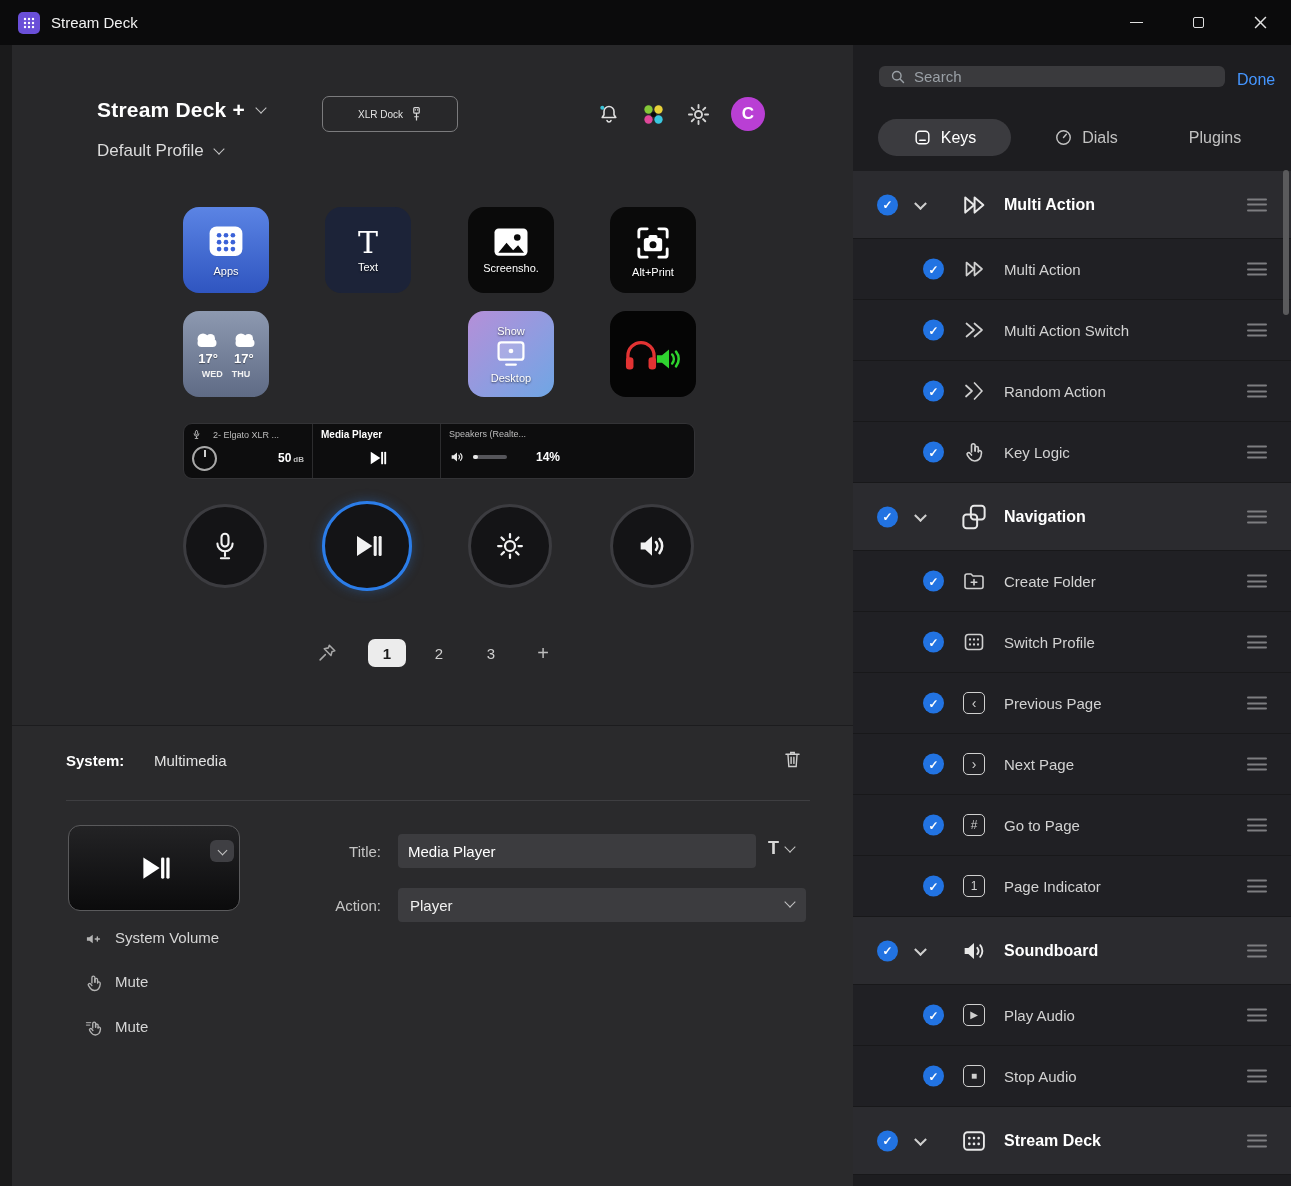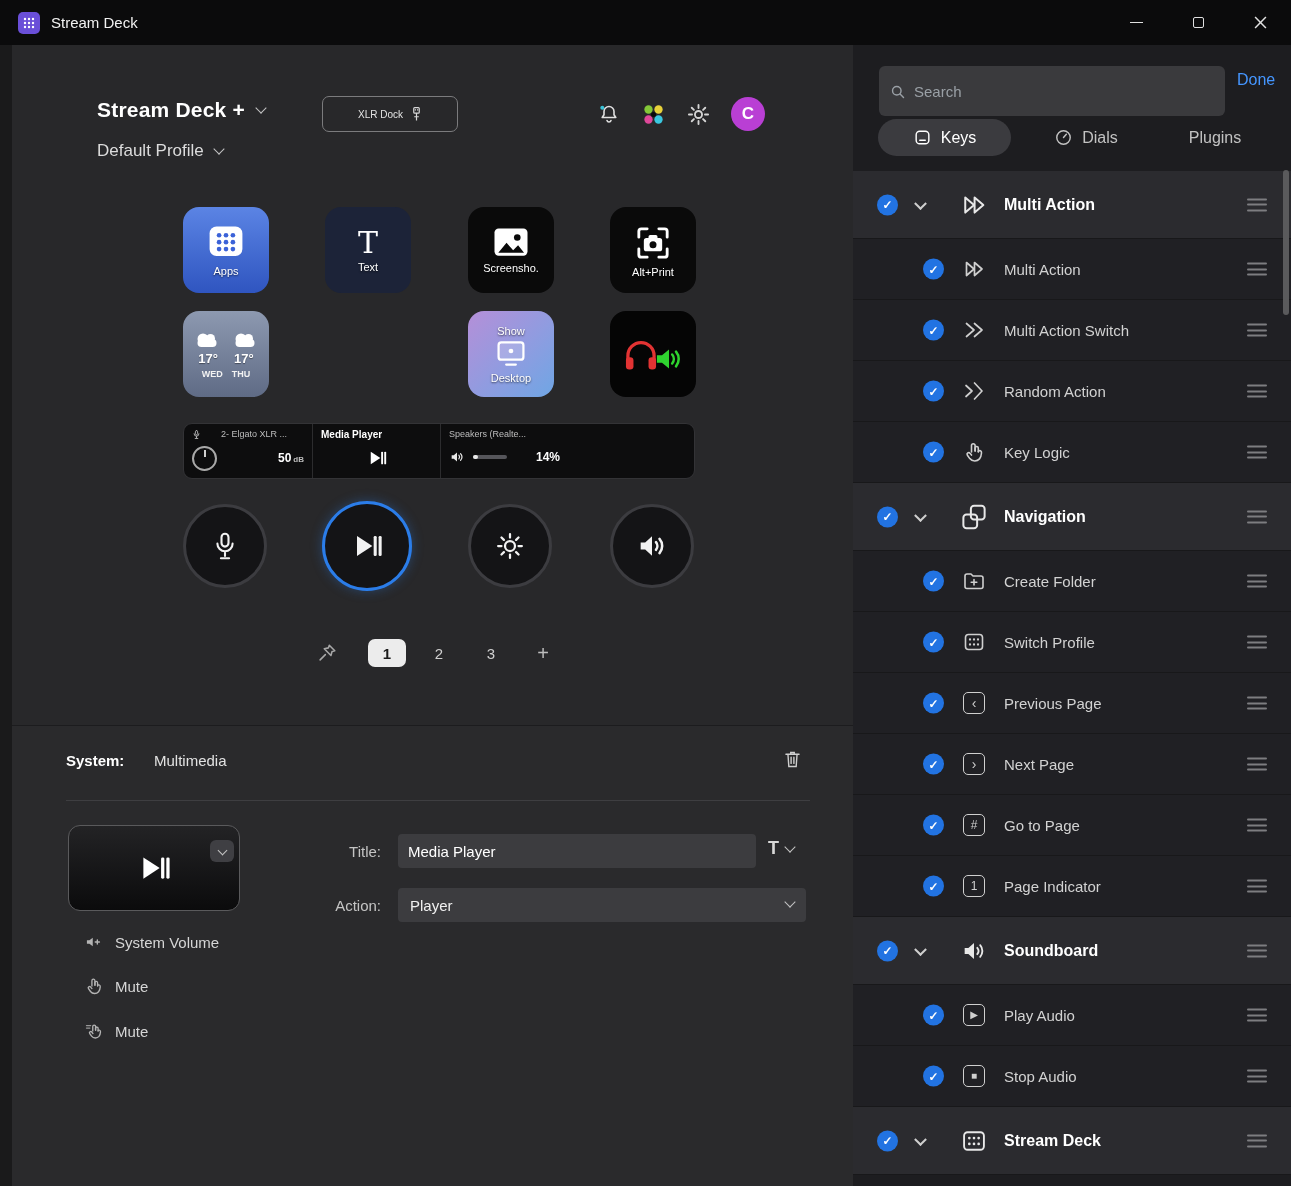--- a/index.html
+++ b/index.html
@@ -32,21 +32,21 @@
 .klabel{font-size:11px;font-weight:normal;color:#fff;text-shadow:0 1px 2px rgba(0,0,0,.65)}
 .kglyph{font-family:"DejaVu Serif",serif;font-size:30px;color:#fff;line-height:1}
 .wrow{display:flex;gap:12px;align-items:center}
 .wtemps{display:flex;gap:16px;font-size:13px;font-weight:bold;color:#fff;text-shadow:0 1px 1px rgba(0,0,0,.4)}
 .wdays{display:flex;gap:9px;font-size:9px;font-weight:bold;color:#f2f2f2}
 .key.rel{display:block;position:absolute}
 
 .strip{position:absolute;left:171px;top:378px;width:512px;height:56px;background:#0d0d0e;border:1px solid #333336;border-radius:9px;display:flex;overflow:hidden}
 .seg{width:128px;height:100%;padding:5px 8px 4px;cursor:pointer}
 .seg+.seg{border-left:1px solid #2c2c2e}
-.seghead{display:flex;gap:20px;font-size:9px;color:#bdbdbd;white-space:nowrap}
+.seghead{display:flex;align-items:center;gap:12px;font-size:9px;color:#bdbdbd;white-space:nowrap}
 .seghead span{overflow:hidden;text-overflow:ellipsis;max-width:104px;white-space:nowrap}
 .seghead.bhead{color:#fff;font-weight:bold;font-size:10px}
 .segbody{display:flex;align-items:center;margin-top:4px;gap:8px;height:28px}
 .segval{font-size:12px;font-weight:bold;color:#fff;margin-left:auto;display:flex;align-items:baseline;gap:2px}
 .segval i{font-style:normal;font-size:8px;color:#bdbdbd}
 .knob{width:25px;height:25px;border-radius:50%;border:2px solid #a8a8a8;position:relative;flex:none}
 .knob::after{content:"";position:absolute;left:50%;top:2px;width:2px;height:7px;background:#cfcfcf;transform:translateX(-50%)}
 .slider{width:52px;height:4px;background:#55555a;border-radius:2px;position:relative;flex:none}
 .slider i{position:absolute;left:0;top:0;height:100%;background:#e8e8e8;border-radius:2px;display:block}
 
@@ -64,24 +64,24 @@
 .trash{position:absolute;left:770px;top:22px;color:#cfcfcf;cursor:pointer}
 .pdivider{position:absolute;left:54px;top:74px;width:744px;height:1px;background:#3e3e41}
 .preview{position:absolute;left:56px;top:99px;width:172px;height:86px;border:1px solid #5a5a5c;border-radius:12px;background:linear-gradient(180deg,#232325,#0b0b0c);display:flex;align-items:center;justify-content:center;color:#fff;cursor:pointer}
 .pvchev{position:absolute;right:5px;top:14px;width:24px;height:22px;background:#3f3f43;border-radius:6px;display:flex;align-items:center;justify-content:center;cursor:pointer}
 .pvchev .cv{width:7px;height:7px;margin-top:-2px}
 .flabel{position:absolute;left:280px;width:89px;text-align:right;font-size:15px;color:#c4c4c4}
 .tinput{position:absolute;left:386px;top:108px;width:358px;height:34px;background:#3c3c3f;border:none;border-radius:4px;color:#fff;font-size:15px;padding:0 10px;outline:none}
 .fontbtn{position:absolute;left:756px;top:112px;display:flex;align-items:center;gap:7px;color:#d8d8d8;font-size:18px;cursor:pointer}
 .aselect{position:absolute;left:386px;top:162px;width:408px;height:34px;background:#3c3c3f;border-radius:4px;display:flex;align-items:center;padding:0 12px;font-size:15px;color:#f0f0f0;cursor:pointer}
 .aselect .cv{margin-left:auto;margin-top:-6px}
-.opt{position:absolute;left:72px;display:flex;align-items:center;gap:11px;font-size:15px;color:#d6d6d6;cursor:pointer;height:26px}
+.opt{position:absolute;left:72px;display:flex;align-items:flex-start;gap:11px;font-size:15px;color:#d6d6d6;cursor:pointer;height:26px}
 .opt svg{color:#b4b4b4;flex:none}
 
-.search{position:absolute;left:26px;top:21px;width:346px;height:50px;background:#3a3a3d;border-radius:6px;display:flex;align-items:center;padding:0 10px;gap:8px}
+.search{position:absolute;left:26px;top:21px;width:346px;height:21px;background:#3a3a3d;border-radius:6px;display:flex;align-items:center;padding:0 10px;gap:8px}
 .search input{background:transparent;border:none;outline:none;color:#e8e8e8;font-size:15px;width:280px}
 .search input::placeholder{color:#9aa0a6}
 .done{position:absolute;left:384px;top:26px;font-size:16px;color:#4596ff;cursor:pointer}
 .tab{position:absolute;top:74px;height:37px;display:flex;align-items:center;justify-content:center;gap:9px;font-size:16px;color:#c2c2c2;cursor:pointer}
 .tab.keys{left:25px;width:133px;background:#3b3b3f;border-radius:19px;color:#fff}
 .tab.dials{left:183px;width:100px}
 .tab.plugins{left:312px;width:100px}
 .list{position:absolute;left:0;top:126px;width:438px}
 .srow{position:relative;width:438px;border-bottom:1px solid #18181a;cursor:pointer}
 .srow.group{height:68px;background:#2b2b2f}

